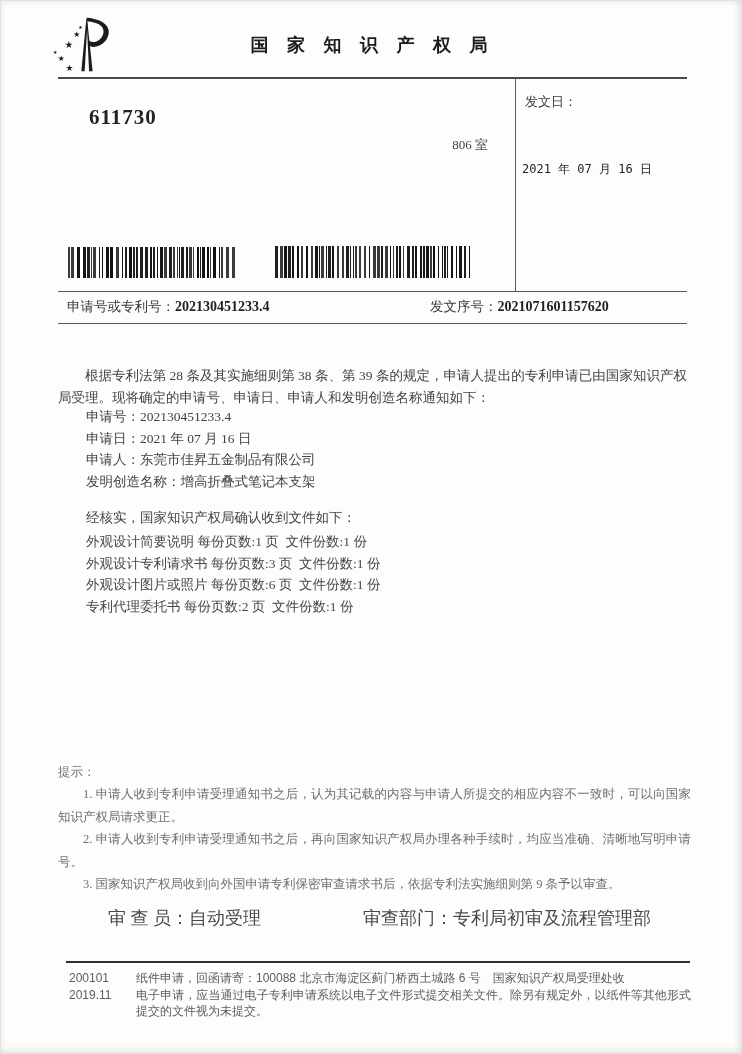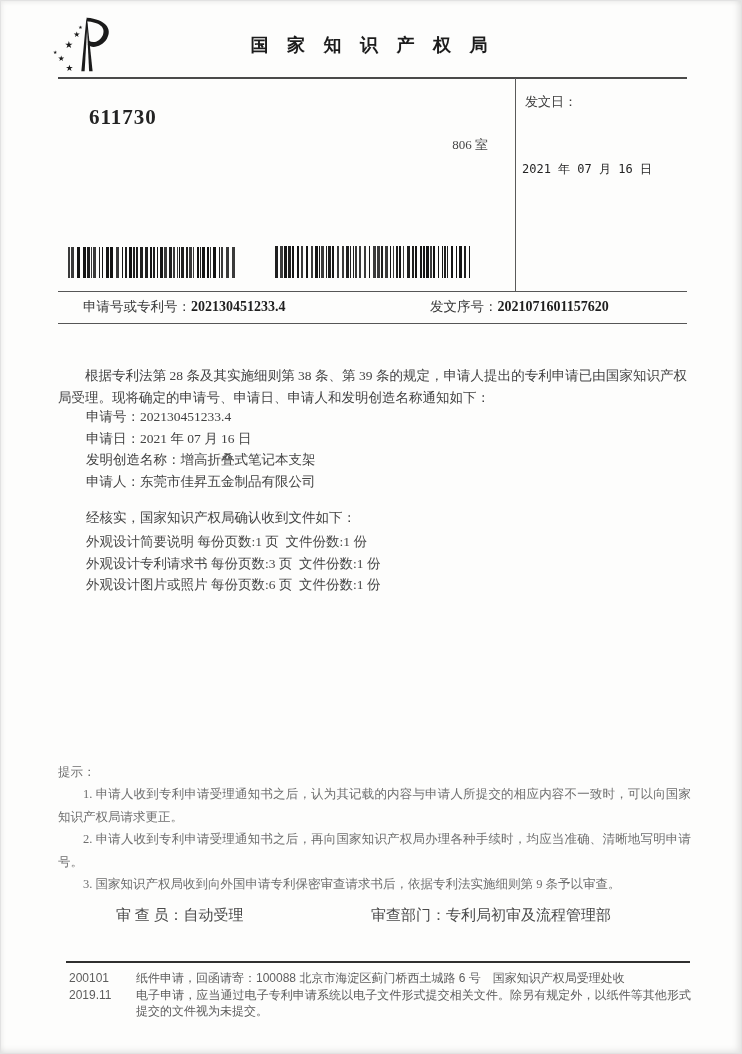--- a/index.html
+++ b/index.html
@@ -40,42 +40,42 @@
   .barcode { top:246px; height:31px; overflow:hidden; white-space:nowrap; font-size:0; }
   .barcode i { display:inline-block; height:100%; vertical-align:top; }
   .bc1 { left:67px; width:173px; }
   .bc2 { left:274px; width:200px; top:245px; height:32px; }
 
   .hr2 { left:57px; top:290px; width:629px; }
   .hr3 { left:57px; top:322px; width:629px; }
 
   .numrow { top:297px; font-size:13.5px; color:#3a3a3a; white-space:pre; }
   .numrow b { color:#1f1f1f; font-size:14px; }
-  .num-app { left:82px; }
+  .num-app { left:66px; }
   .num-serial { left:429px; }
 
   
   .notice-title { left:57px; top:336px; width:629px; text-align:center;
     font-size:16px; font-weight:bold; color:#1e1e1e; letter-spacing:4px; white-space:pre; }
   .body-par { left:57px; top:364px; width:629px; font-size:13.5px; line-height:21.5px;
     text-indent:2em; text-align:justify; color:#424242; }
   .fields { left:57px; top:405px; width:629px; font-size:13.5px; line-height:21.6px;
     color:#424242; }
   .fields div, .docs div { padding-left:28px; white-space:pre-wrap; }
   .received { left:57px; top:508px; width:629px; font-size:13.5px; color:#424242; padding-left:28px; }
   .docs { left:57px; top:530px; width:629px; font-size:13.5px; line-height:21.6px; color:#474747; }
 
   
   .tips { left:57px; top:714px; width:633px; font-size:12.5px; line-height:22.4px;
     color:#6e6e6e; text-align:justify; }
   .tips p { text-indent:2em; }
   .tips .tips-label { text-indent:0;margin-top:46px; }
 
   
-  .sig { top:905px; font-size:15px; color:#4a4a4a; white-space:pre;margin-left:8px; }
+  .sig { top:905px; font-size:18px; color:#4a4a4a; white-space:pre; }
   .sig-examiner { left:107px; }
   .sig-dept { left:362px; }
 
   
   .hr-footer { left:65px; top:960px; width:624px; height:2px; background:#2f2f2f; }
   .footer { left:67px; top:969px; width:625px;
     font-family:"Liberation Sans","DejaVu Sans",sans-serif;
     font-size:12px; line-height:16.5px; color:#5d5d5d; }
   .footer-codes { position:absolute; left:1px; top:0; width:60px; }
   .footer-lines { position:absolute; left:68px; top:0; width:555px; text-align:justify; }
@@ -117,30 +117,31 @@
   <div class="abs numrow num-app"><span>申请号或专利号：</span><b>202130451233.4</b></div>
   <div class="abs numrow num-serial"><span>发文序号：</span><b>2021071601157620</b></div>
 
   <div class="abs rule hr3"></div>
 
   <p class="abs body-par">根据专利法第 28 条及其实施细则第 38 条、第 39 条的规定，申请人提出的专利申请已由国家知识产权局受理。现将确定的申请号、申请日、申请人和发明创造名称通知如下：</p>
 
   <div class="abs fields">
     <div>申请号：202130451233.4</div>
     <div>申请日：2021 年 07 月 16 日</div>
+    <div>申请人：东莞市佳昇五金制品有限公司</div>
     <div>发明创造名称：增高折叠式笔记本支架</div>
-    <div>申请人：东莞市佳昇五金制品有限公司</div>
   </div>
 
   <div class="abs received">经核实，国家知识产权局确认收到文件如下：</div>
 
   <div class="abs docs">
     <div>外观设计简要说明 每份页数:1 页  文件份数:1 份</div>
     <div>外观设计专利请求书 每份页数:3 页  文件份数:1 份</div>
     <div>外观设计图片或照片 每份页数:6 页  文件份数:1 份</div>
+    <div>专利代理委托书 每份页数:2 页  文件份数:1 份</div>
   </div>
 
   <div class="abs tips">
     <p class="tips-label">提示：</p>
     <p>1. 申请人收到专利申请受理通知书之后，认为其记载的内容与申请人所提交的相应内容不一致时，可以向国家知识产权局请求更正。</p>
     <p>2. 申请人收到专利申请受理通知书之后，再向国家知识产权局办理各种手续时，均应当准确、清晰地写明申请号。</p>
     <p>3. 国家知识产权局收到向外国申请专利保密审查请求书后，依据专利法实施细则第 9 条予以审查。</p>
   </div>
 
   <div class="abs sig sig-examiner"><span>审 查 员：</span><span>自动受理</span></div>

